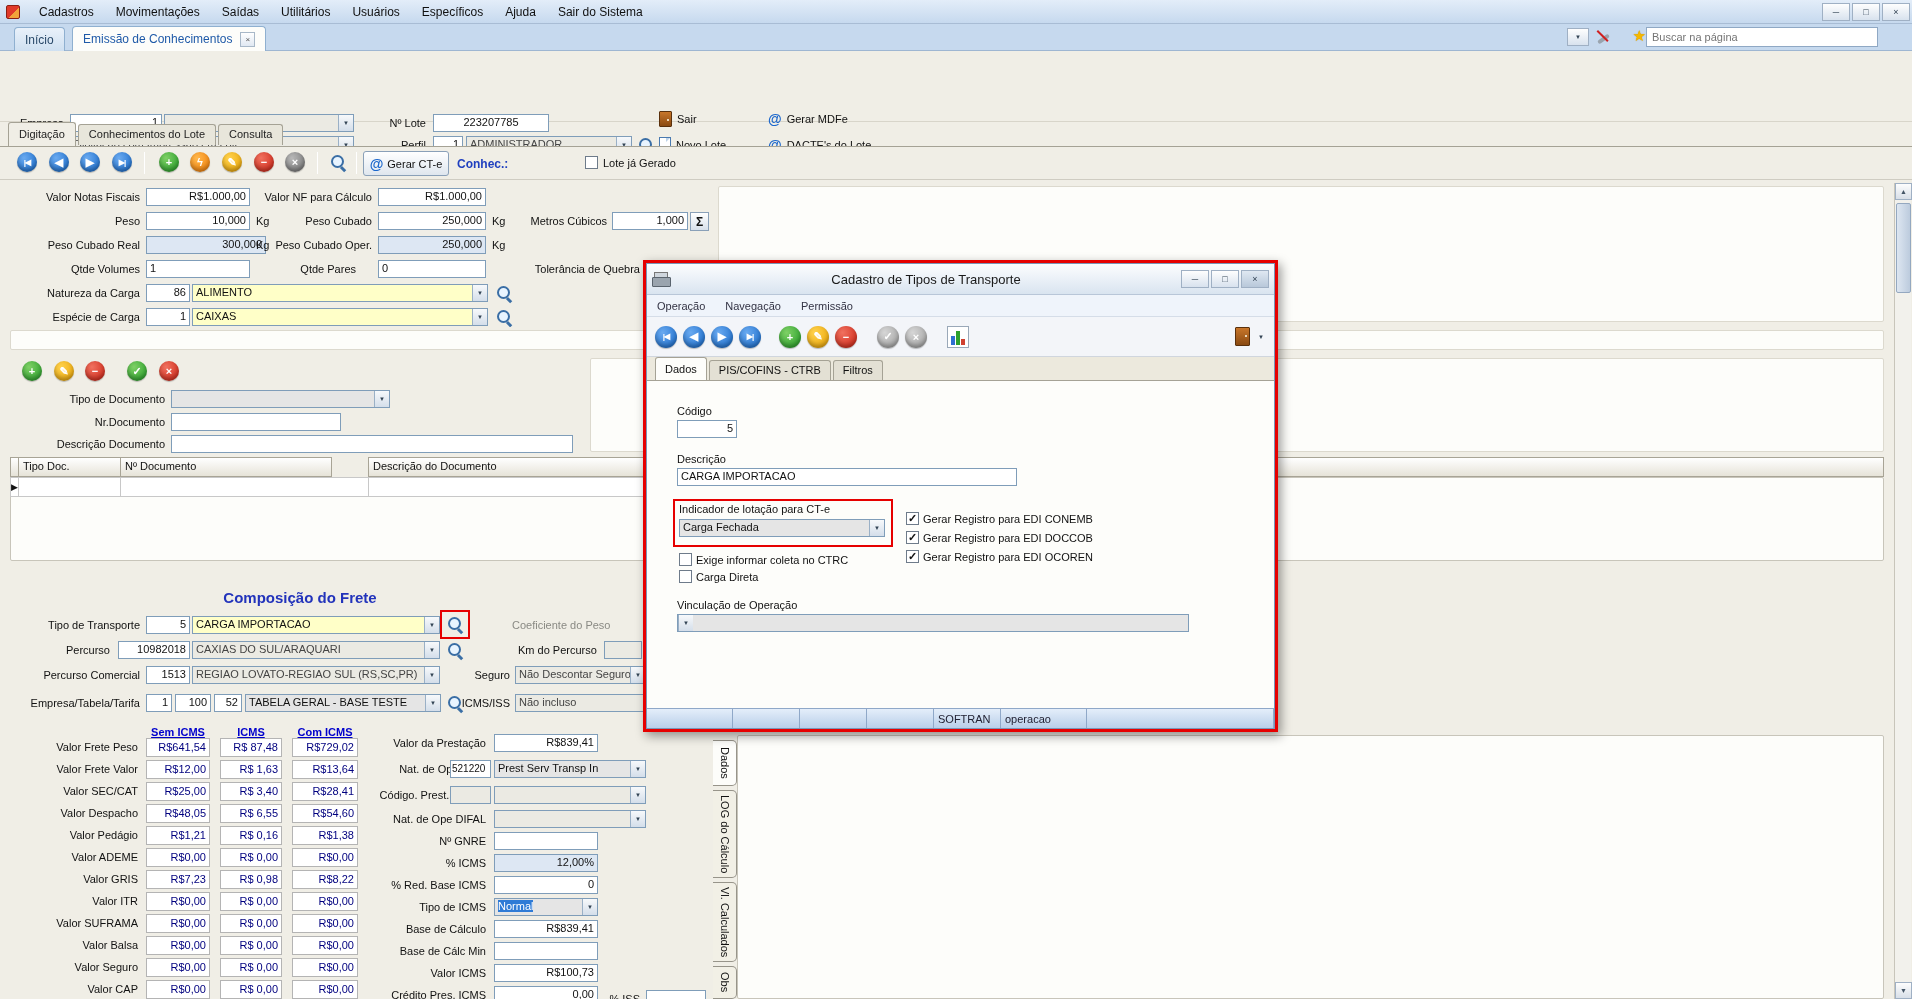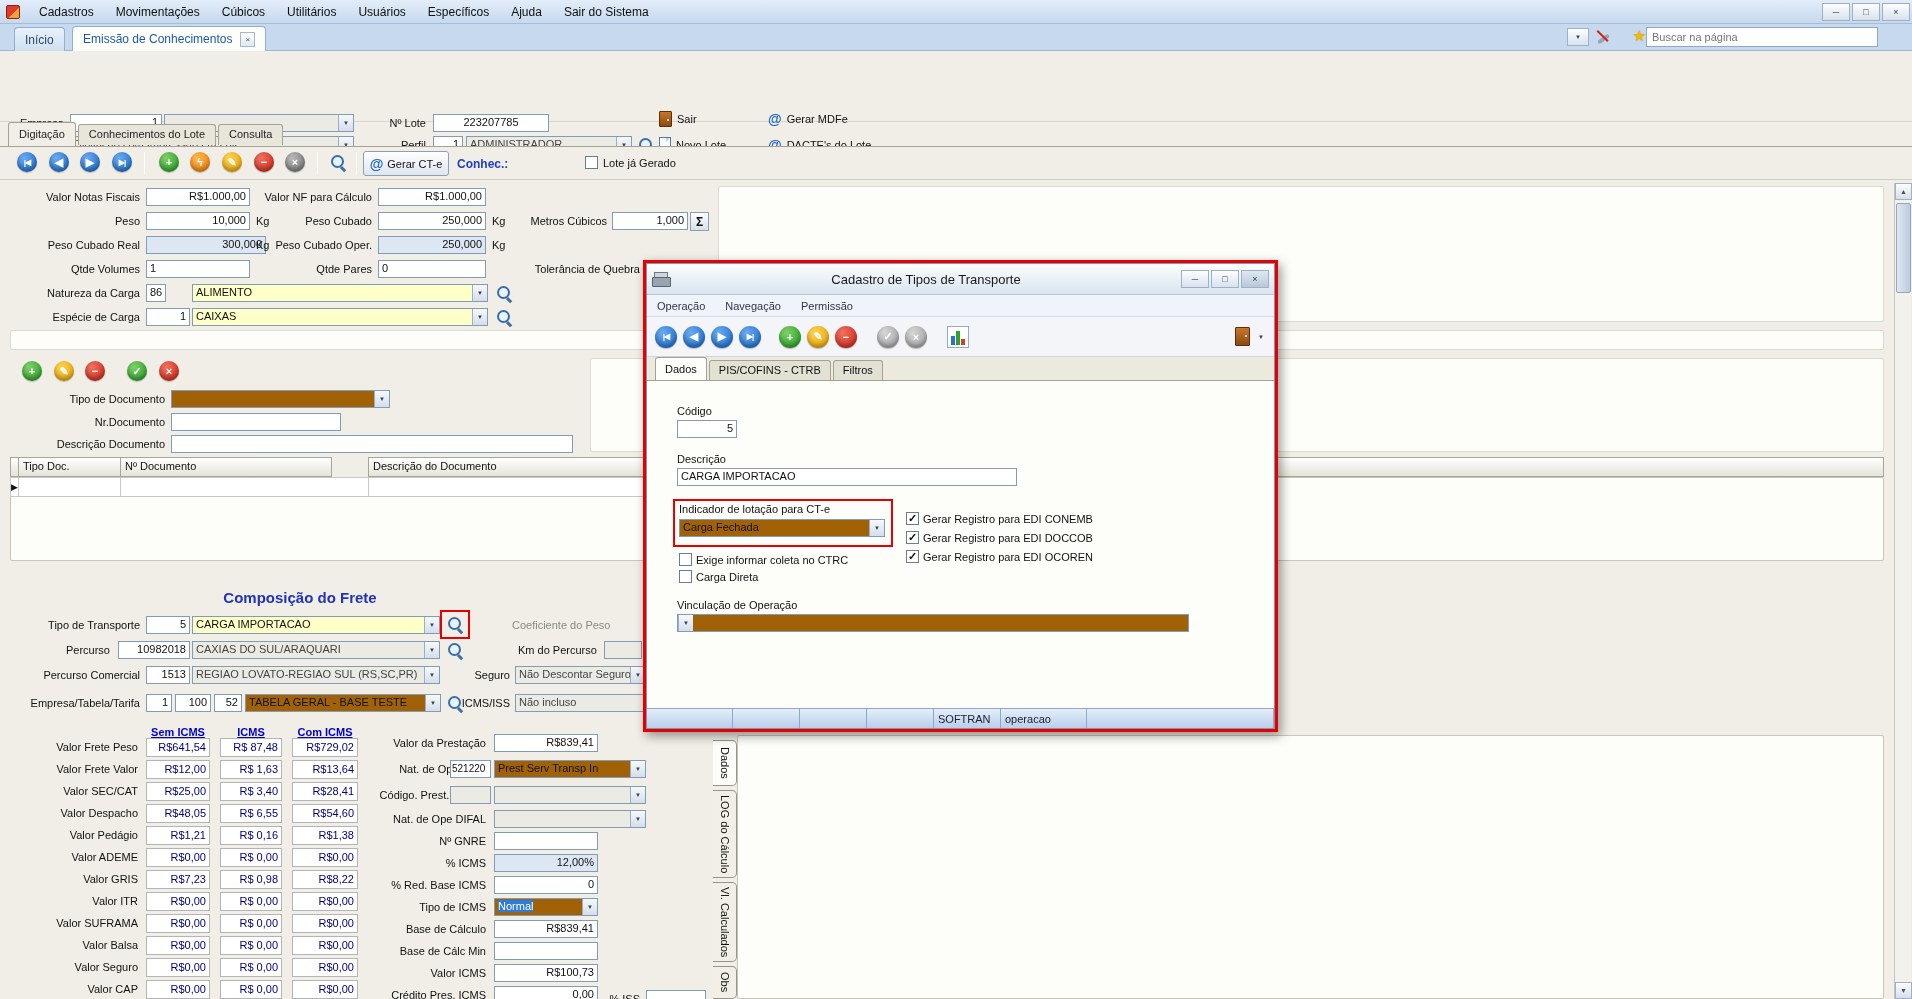--- a/index.html
+++ b/index.html
@@ -8,21 +8,21 @@
 #screen{position:relative;width:1912px;height:999px;background:#f0eee6;overflow:hidden}
 .lbl{position:absolute;font-size:11px;white-space:nowrap;color:#111}
 .rl{text-align:right}
 .gray{color:#8a8a84}
 .inp{position:absolute;height:18px;background:#fff;border:1px solid #7f9db9;font-size:11px;padding:1px 3px;white-space:nowrap;overflow:hidden}
 .num{text-align:right}
 .ctr{text-align:center}
 .ro{background:#dde7f3}
 .dis{background:#ebeae3;color:#444}
 .yel{background:#ffffc8}
-.combo{position:absolute;height:18px;background:#a16207;border:1px solid #7f9db9;display:flex;align-items:stretch;overflow:hidden}
+.combo{position:absolute;height:18px;background:#e5e5e5;border:1px solid #7f9db9;display:flex;align-items:stretch;overflow:hidden}
 .combo .ct{flex:1;padding:1px 3px;font-size:11px;white-space:nowrap;overflow:hidden}
 .combo .cb{width:15px;background:linear-gradient(#f7f9fb,#d4deea);border-left:1px solid #9ab0c6;display:flex;align-items:center;justify-content:center;font-size:6px;color:#345}
 .combo.dis{background:#ebeae3}.combo.dis .ct{color:#444}
 .combo.yel{background:#ffffc8}
 .ic{position:absolute;width:20px;height:20px;border-radius:50%;display:flex;align-items:center;justify-content:center;color:#fff;font-weight:bold;font-size:11px;box-shadow:inset 0 -3px 4px rgba(0,0,0,.28),0 1px 1px rgba(0,0,0,.25);cursor:default}
 .ic.blue{background:radial-gradient(circle at 35% 30%,#6aaaf0,#1266c8)}
 .ic.green{background:radial-gradient(circle at 35% 30%,#7fd066,#1d9922)}
 .ic.orange{background:radial-gradient(circle at 35% 30%,#ffb84d,#f07800)}
 .ic.yellow{background:radial-gradient(circle at 35% 30%,#ffd24d,#e8a000)}
 .ic.red{background:radial-gradient(circle at 35% 30%,#f0715f,#cc1f10)}
@@ -103,21 +103,21 @@
 </style>
 </head>
 <body>
 
 <div id="screen">
 
   <div id="menubar">
     <span class="appicon"></span>
     <span class="mitem">Cadastros</span>
     <span class="mitem">Movimentações</span>
-    <span class="mitem">Cúbicos</span>
+    <span class="mitem">Saídas</span>
     <span class="mitem">Utilitários</span>
     <span class="mitem">Usuários</span>
     <span class="mitem">Específicos</span>
     <span class="mitem">Ajuda</span>
     <span class="mitem">Sair do Sistema</span>
     <span class="wctrls">
       <span class="wbtn">─</span>
       <span class="wbtn">□</span>
       <span class="wbtn">×</span>
     </span>
@@ -224,27 +224,27 @@
 
     <span class="lbl rl" style="left:0;top:59px;width:140px">Peso Cubado Real</span>
     <span class="inp num ro" style="left:146px;top:56px;width:120px">300,000</span>
     <span class="lbl" style="left:256px;top:59px">Kg</span>
     <span class="lbl rl" style="left:272px;top:59px;width:100px">Peso Cubado Oper.</span>
     <span class="inp num ro" style="left:378px;top:56px;width:108px">250,000</span>
     <span class="lbl" style="left:492px;top:59px">Kg</span>
 
     <span class="lbl rl" style="left:0;top:83px;width:140px">Qtde Volumes</span>
     <span class="inp" style="left:146px;top:80px;width:104px">1</span>
-    <span class="lbl rl" style="left:280px;top:83px;width:92px">Qtde Pares</span>
+    <span class="lbl rl" style="left:264px;top:83px;width:92px">Qtde Pares</span>
     <span class="inp" style="left:378px;top:80px;width:108px">0</span>
     <span class="lbl rl" style="left:515px;top:83px;width:125px">Tolerância de Quebra</span>
     <span class="inp" style="left:644px;top:80px;width:52px"></span>
 
     <span class="lbl rl" style="left:0;top:107px;width:140px">Natureza da Carga</span>
-    <span class="inp num" style="left:146px;top:104px;width:20px">86</span>
+    <span class="inp num" style="left:146px;top:104px;width:44px">86</span>
     <span class="combo yel" style="left:192px;top:104px;width:296px">
         <span class="ct">ALIMENTO</span>
         <span class="cb">▼</span>
       </span>
     <span class="mag" style="left:496px;top:105px"></span>
 
     <span class="lbl rl" style="left:0;top:131px;width:140px">Espécie de Carga</span>
     <span class="inp num" style="left:146px;top:128px;width:44px">1</span>
     <span class="combo yel" style="left:192px;top:128px;width:296px">
         <span class="ct">CAIXAS</span>

